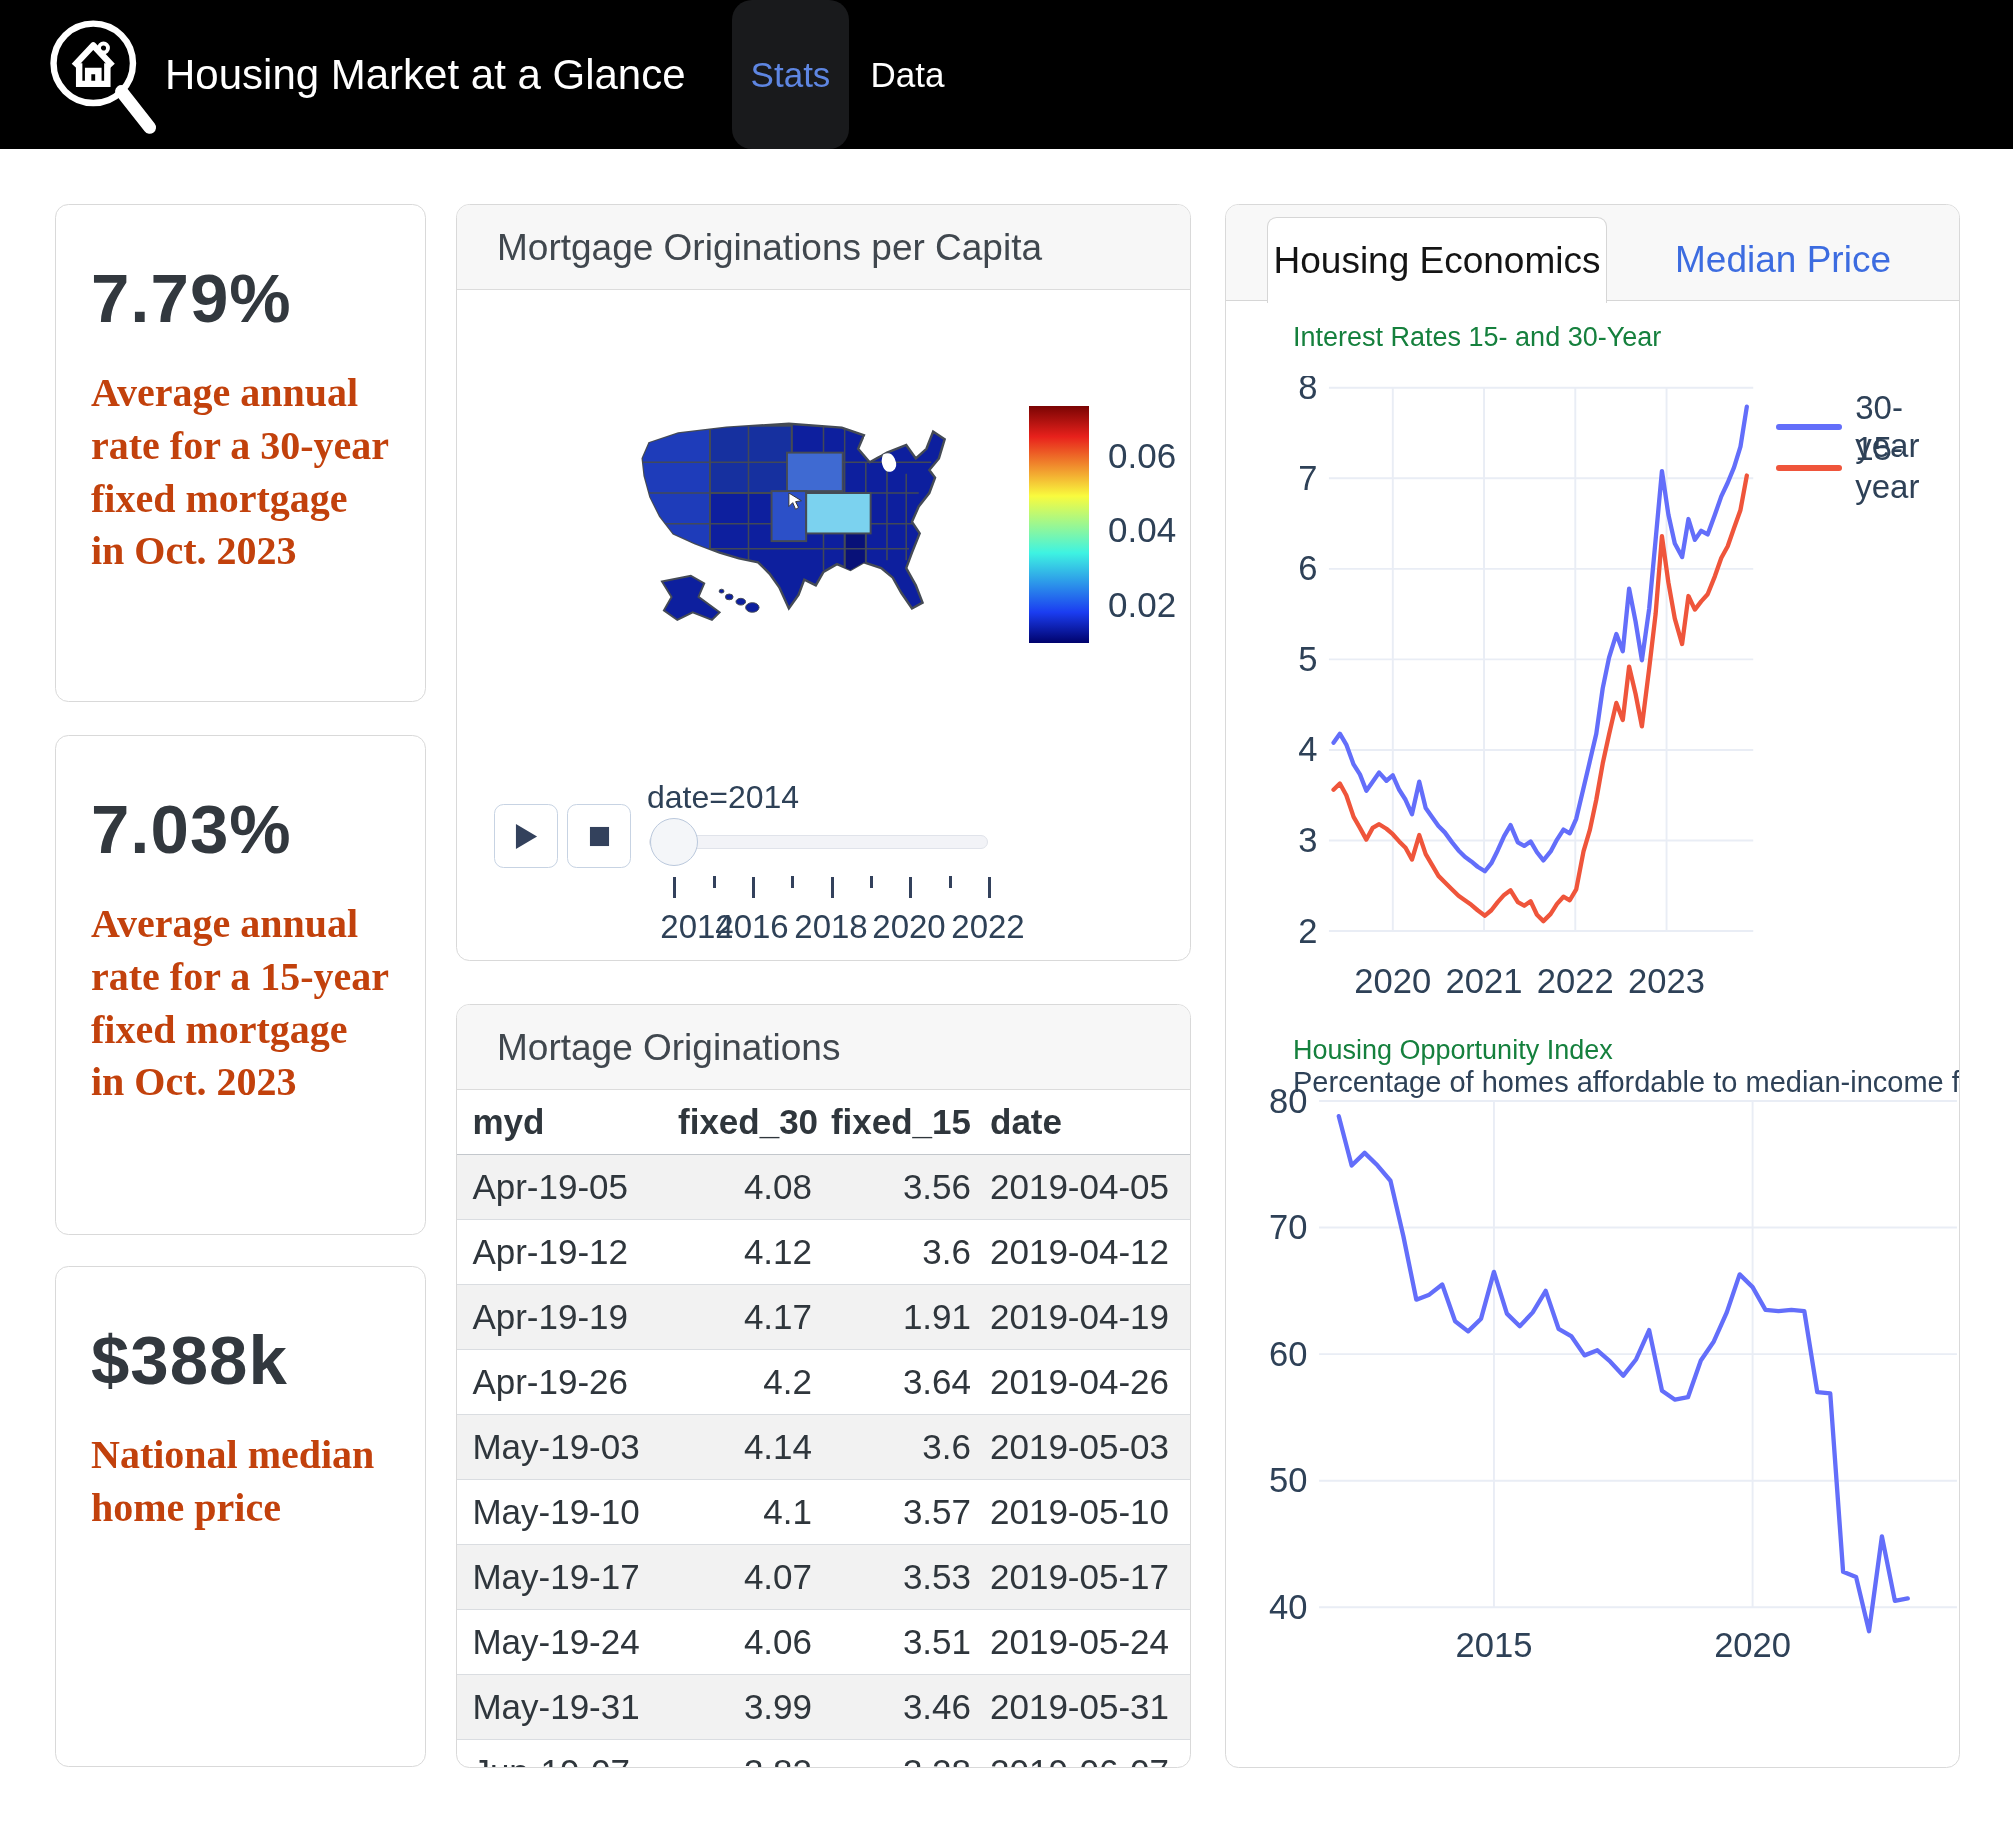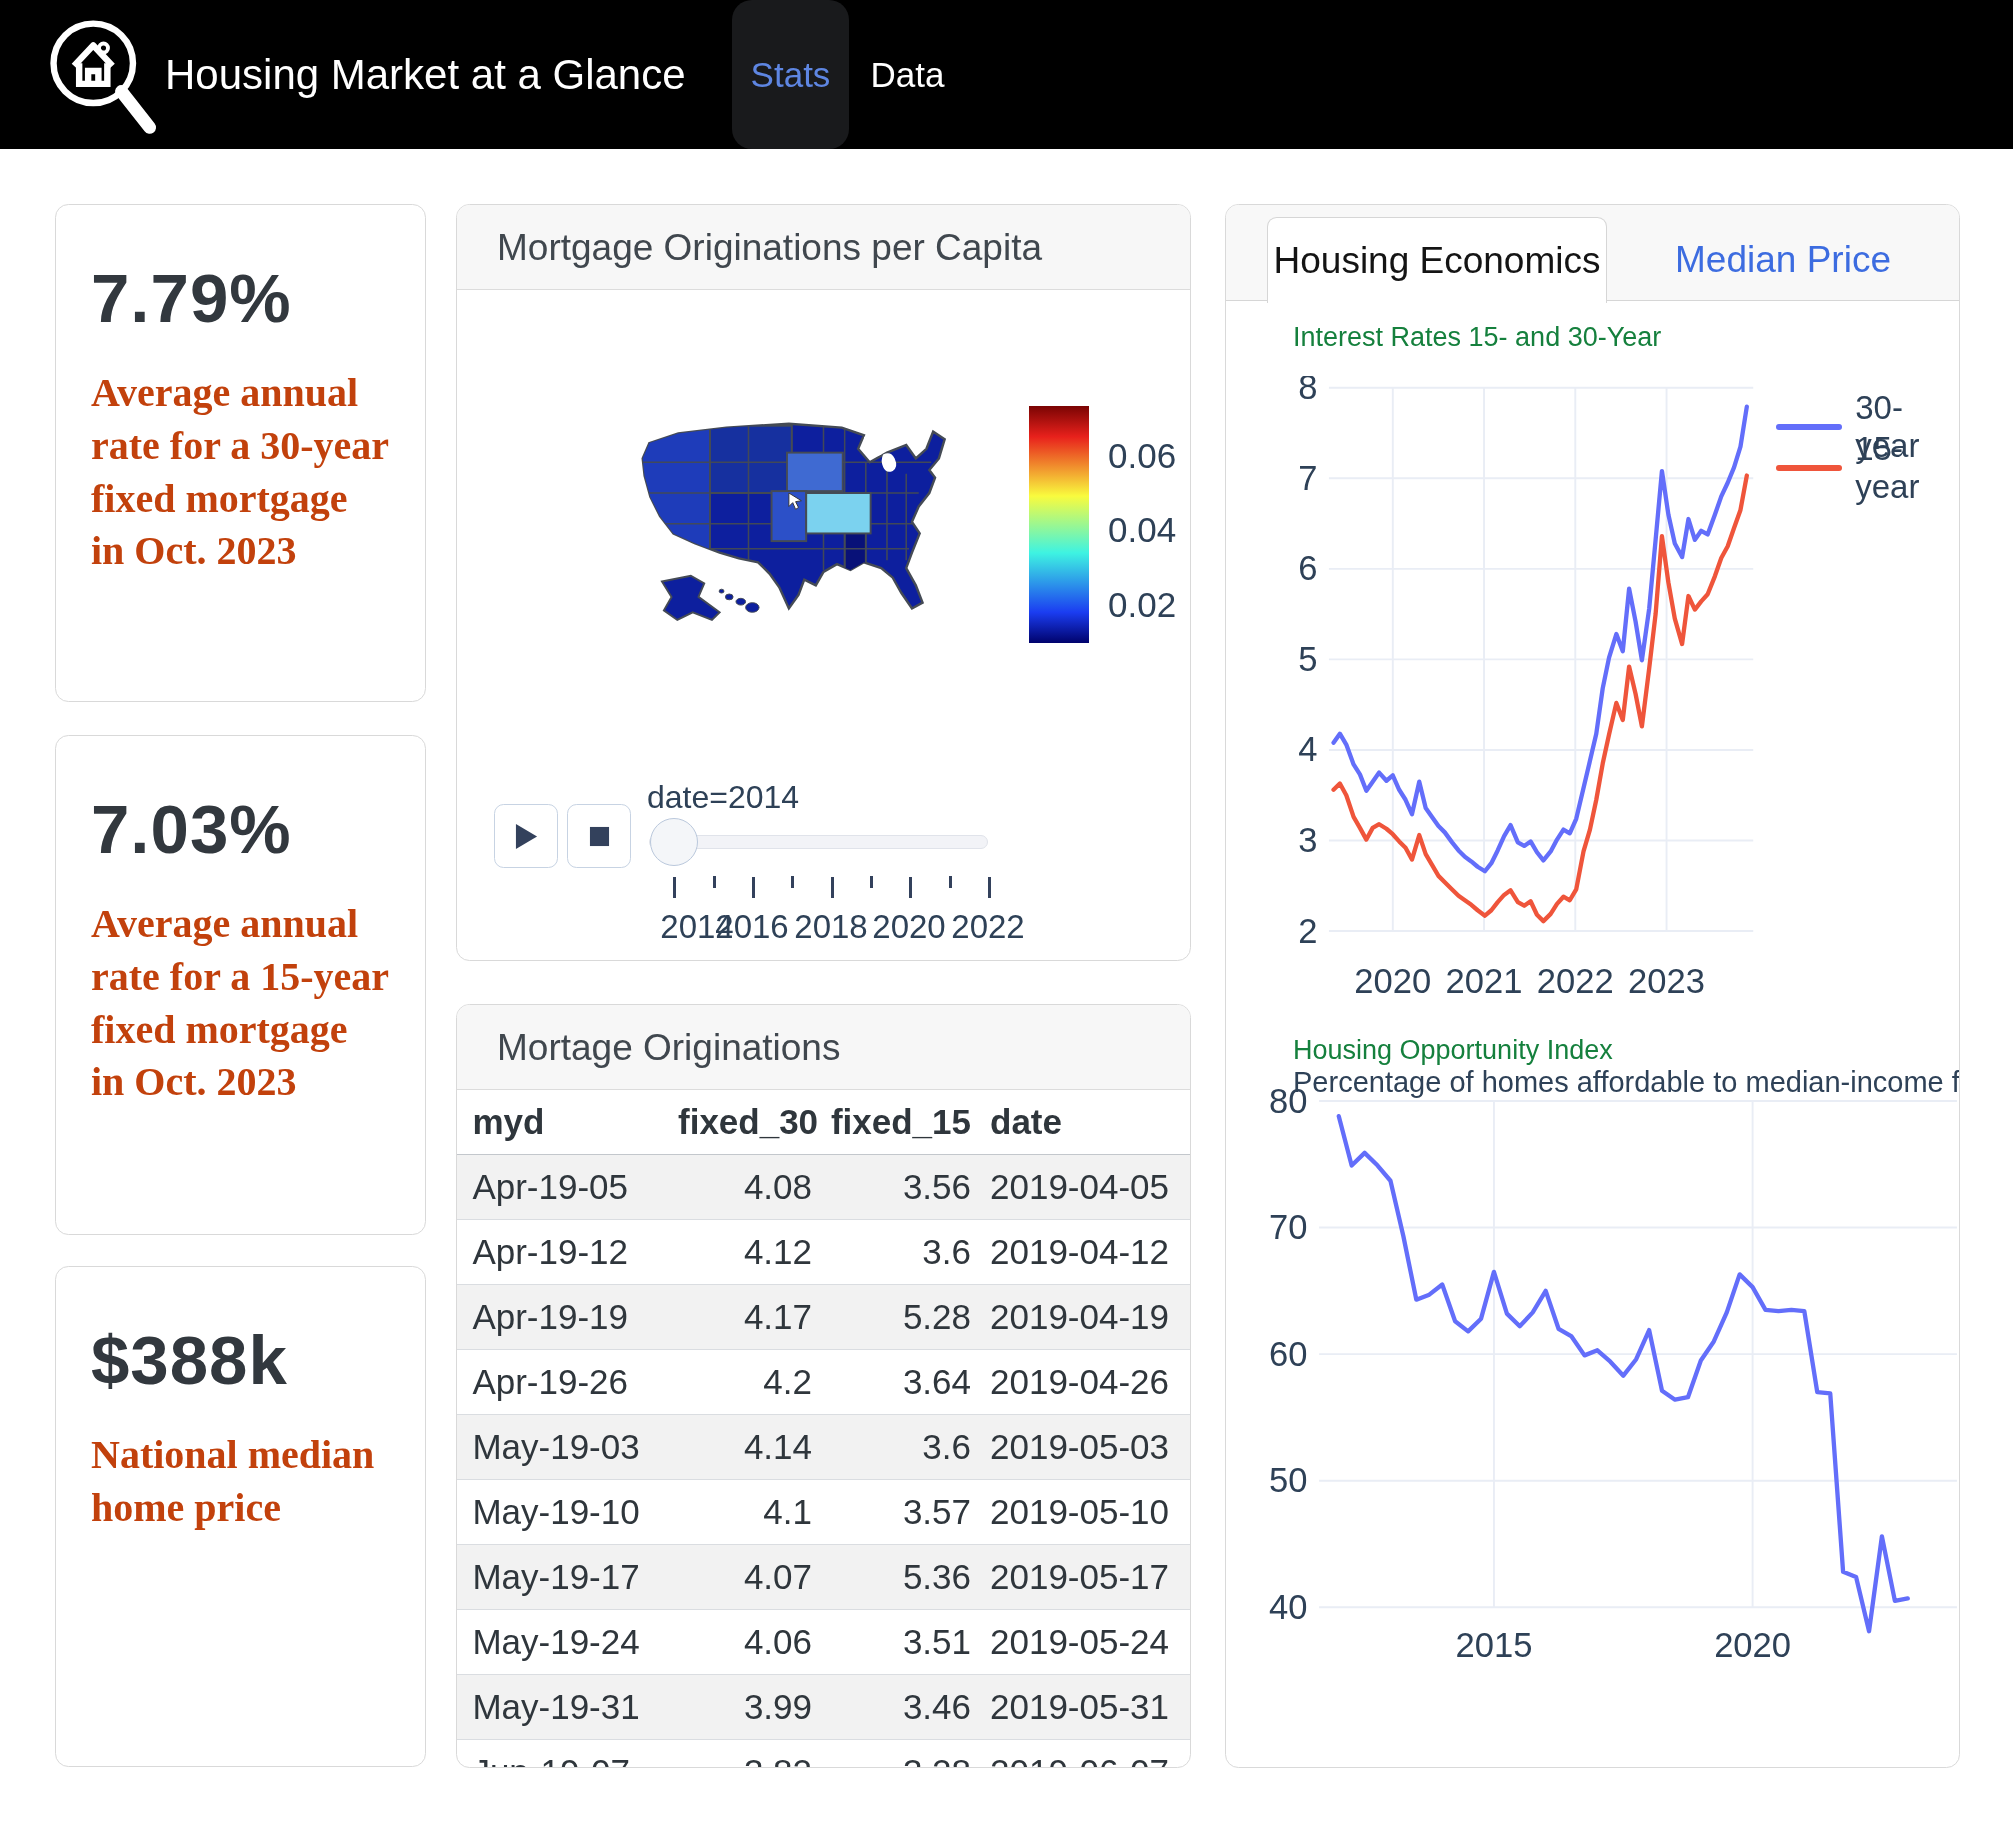--- a/index.html
+++ b/index.html
@@ -216,21 +216,21 @@
         </tr>
         <tr>
           <td>Apr-19-12</td>
           <td class="col-num">4.12</td>
           <td class="col-num">3.6</td>
           <td>2019-04-12</td>
         </tr>
         <tr>
           <td>Apr-19-19</td>
           <td class="col-num">4.17</td>
-          <td class="col-num">5.28</td>
+          <td class="col-num">1.91</td>
           <td>2019-04-19</td>
         </tr>
         <tr>
           <td>Apr-19-26</td>
           <td class="col-num">4.2</td>
           <td class="col-num">3.64</td>
           <td>2019-04-26</td>
         </tr>
         <tr>
           <td>May-19-03</td>
@@ -240,21 +240,21 @@
         </tr>
         <tr>
           <td>May-19-10</td>
           <td class="col-num">4.1</td>
           <td class="col-num">3.57</td>
           <td>2019-05-10</td>
         </tr>
         <tr>
           <td>May-19-17</td>
           <td class="col-num">4.07</td>
-          <td class="col-num">5.36</td>
+          <td class="col-num">3.53</td>
           <td>2019-05-17</td>
         </tr>
         <tr>
           <td>May-19-24</td>
           <td class="col-num">4.06</td>
           <td class="col-num">3.51</td>
           <td>2019-05-24</td>
         </tr>
         <tr>
           <td>May-19-31</td>

